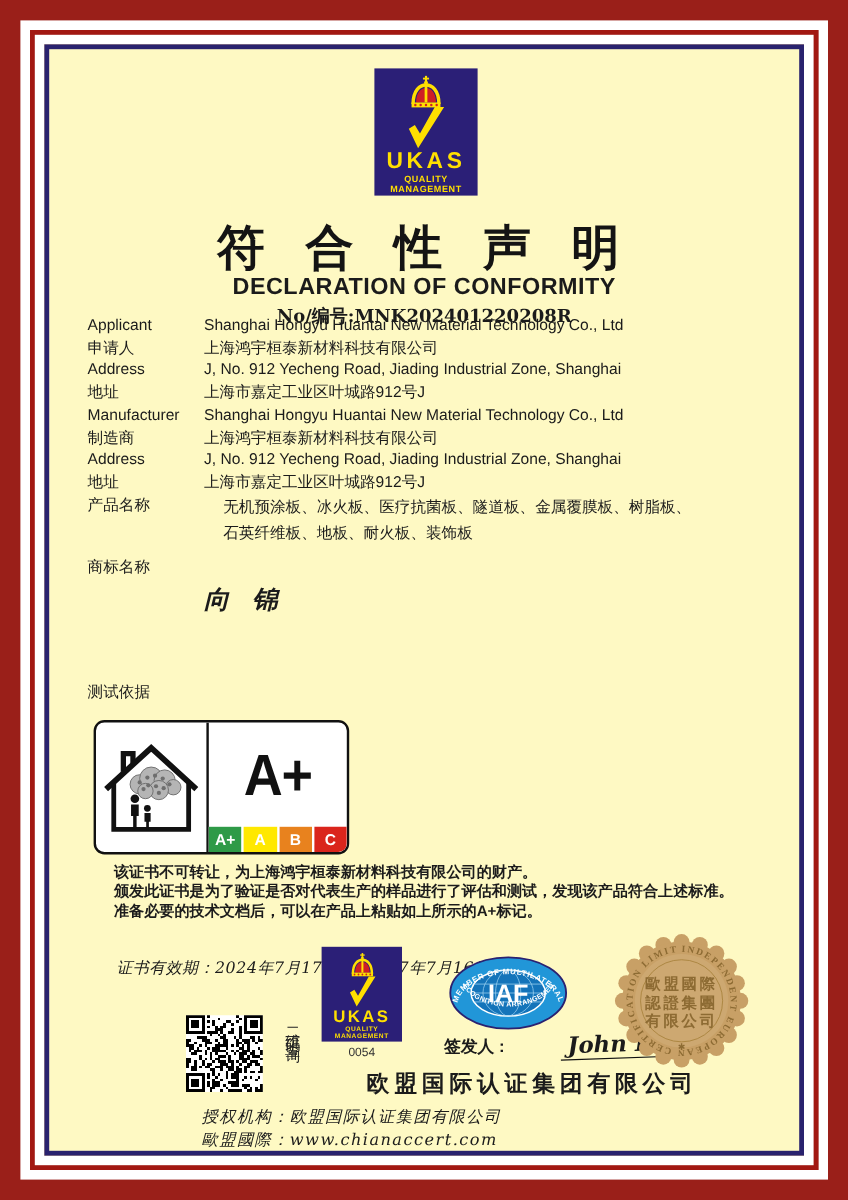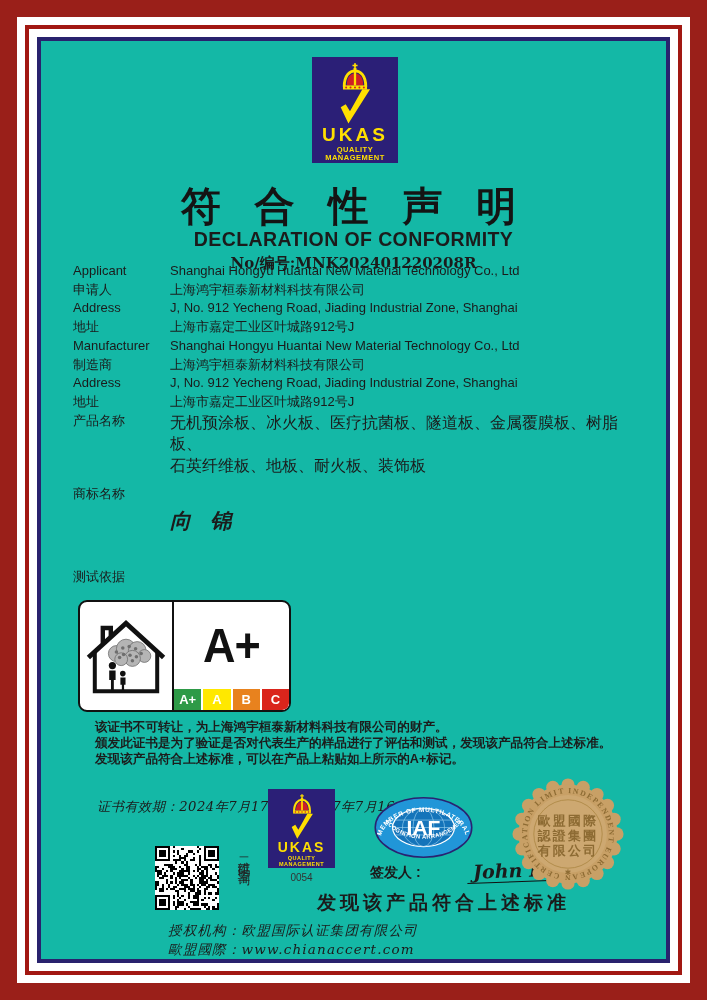--- a/index.html
+++ b/index.html
@@ -2,21 +2,21 @@
 <html><head>
 <meta charset="utf-8">
 <style>
   html,body{margin:0;padding:0;background:#777;}
   .page{width:707px;height:1000px;background:#9a1f19;box-sizing:border-box;padding:17px;position:relative;
         font-family:"Liberation Sans",sans-serif;color:#1b1b1b;}
   .f1,.f2,.f3,.f4{height:100%;box-sizing:border-box;}
   .f1{border:8px solid #ffffff;}
   .f2{border:4px solid #a21812;}
   .f3{border:8px solid #ffffff;}
-  .f4{border:4px solid #29226e;background:#14b8a6;position:relative;}
+  .f4{border:4px solid #29226e;background:#fef9c3;position:relative;}
   .content{position:absolute;inset:0;overflow:hidden;}
   .abs{position:absolute;}
 
   
   .ukas{background:#2b1f77;display:flex;flex-direction:column;align-items:center;}
   .ukas-top{left:271px;top:16px;width:86px;height:106px;}
   .ukas-name{color:#ffdf00;font-weight:bold;letter-spacing:3px;}
   .ukas-sub{color:#ffdf00;font-weight:bold;letter-spacing:.5px;line-height:1.15;}
   .ukas-top .ukas-name{font-size:19px;margin-top:-3px;}
   .ukas-top .ukas-sub{font-size:7.5px;}
@@ -32,21 +32,21 @@
   .cert-no{left:0;right:0;top:213px;text-align:center;font-family:"DejaVu Serif","Liberation Serif",serif;
            font-size:15px;font-weight:bold;}
 
   
   .info{left:32px;top:221px;width:572px;}
   .irow{display:flex;align-items:flex-start;line-height:18.7px;font-size:13px;}
   .ilabel{flex:0 0 97px;}
   .ivalue{flex:1;}
   .row-product-en{margin-top:3px;}
   .row-product-en .ivalue{font-size:12.4px;line-height:15.6px;padding-top:2px;}
-  .row-product-cn .ivalue{line-height:21.5px;white-space:pre-line;font-size:16px;}
+  .row-product-cn .ivalue{line-height:21.5px;white-space:pre-line;font-size:13px;margin-left:16px;}
   .row-trademark{margin-top:9px;}
   .row-trademark .ivalue{font-family:"DejaVu Serif","Liberation Serif",serif;font-style:italic;
                          font-weight:bold;font-size:21px;letter-spacing:6px;line-height:24px;margin-top:24px;}
 
   
   .test-basis{left:32px;top:527px;font-size:13px;}
   .test-accord{left:50px;top:544px;font-size:13.5px;font-weight:bold;margin-top:14px;}
   .elabel{left:37px;top:559px;width:213px;height:112px;border:2.5px solid #111;border-radius:9px;
           box-sizing:border-box;display:flex;flex-direction:column;background:#fff;overflow:hidden;}
   .ehead{height:23px;border-bottom:2.5px solid #111;display:flex;align-items:center;justify-content:center;
@@ -213,21 +213,21 @@
               <div class="ecell o">B</div>
               <div class="ecell r">C</div>
             </div>
           </div>
         </div>
       </div>
 
       <div class="abs statement">
         <div>该证书不可转让，为上海鸿宇桓泰新材料科技有限公司的财产。</div>
         <div>颁发此证书是为了验证是否对代表生产的样品进行了评估和测试，发现该产品符合上述标准。</div>
-        <div>发现该产品符合上述标准，可以在产品上粘贴如上所示的A+标记。</div>
+        <div>准备必要的技术文档后，可以在产品上粘贴如上所示的A+标记。</div>
       </div>
       <div class="abs validity">证书有效期：2024年7月17日  至  2027年7月16日</div>
 
       <div class="abs qr">
         <svg viewBox="0 0 29 29" shape-rendering="crispEdges">
           <rect x="0" y="0" width="29" height="29" fill="#fff"></rect>
           <g fill="#000">
                     <rect x="0" y="0" width="7" height="7"></rect>
                     <rect x="22" y="0" width="7" height="7"></rect>
                     <rect x="0" y="22" width="7" height="7"></rect>
@@ -621,21 +621,21 @@
           </text>
           <g font-family="Liberation Serif, serif" font-size="13.5" font-weight="bold" fill="#8d6b33" text-anchor="middle" letter-spacing="2.5">
             <text x="60" y="50">歐盟國際</text>
             <text x="60" y="66">認證集團</text>
             <text x="60" y="82">有限公司</text>
           </g>
           <text x="60" y="103" text-anchor="middle" font-size="8" fill="#8d6b33">✱</text>
         </svg>
       </div>
 
-      <div class="abs company">发现该产品符合上述标准</div>
+      <div class="abs company">欧盟国际认证集团有限公司</div>
       <div class="abs authority">授权机构：欧盟国际认证集团有限公司</div>
       <div class="abs website">歐盟國際：www.chianaccert.com</div>
 
      </div>
     </div>
    </div>
   </div>
  </div>
 </div>
 

